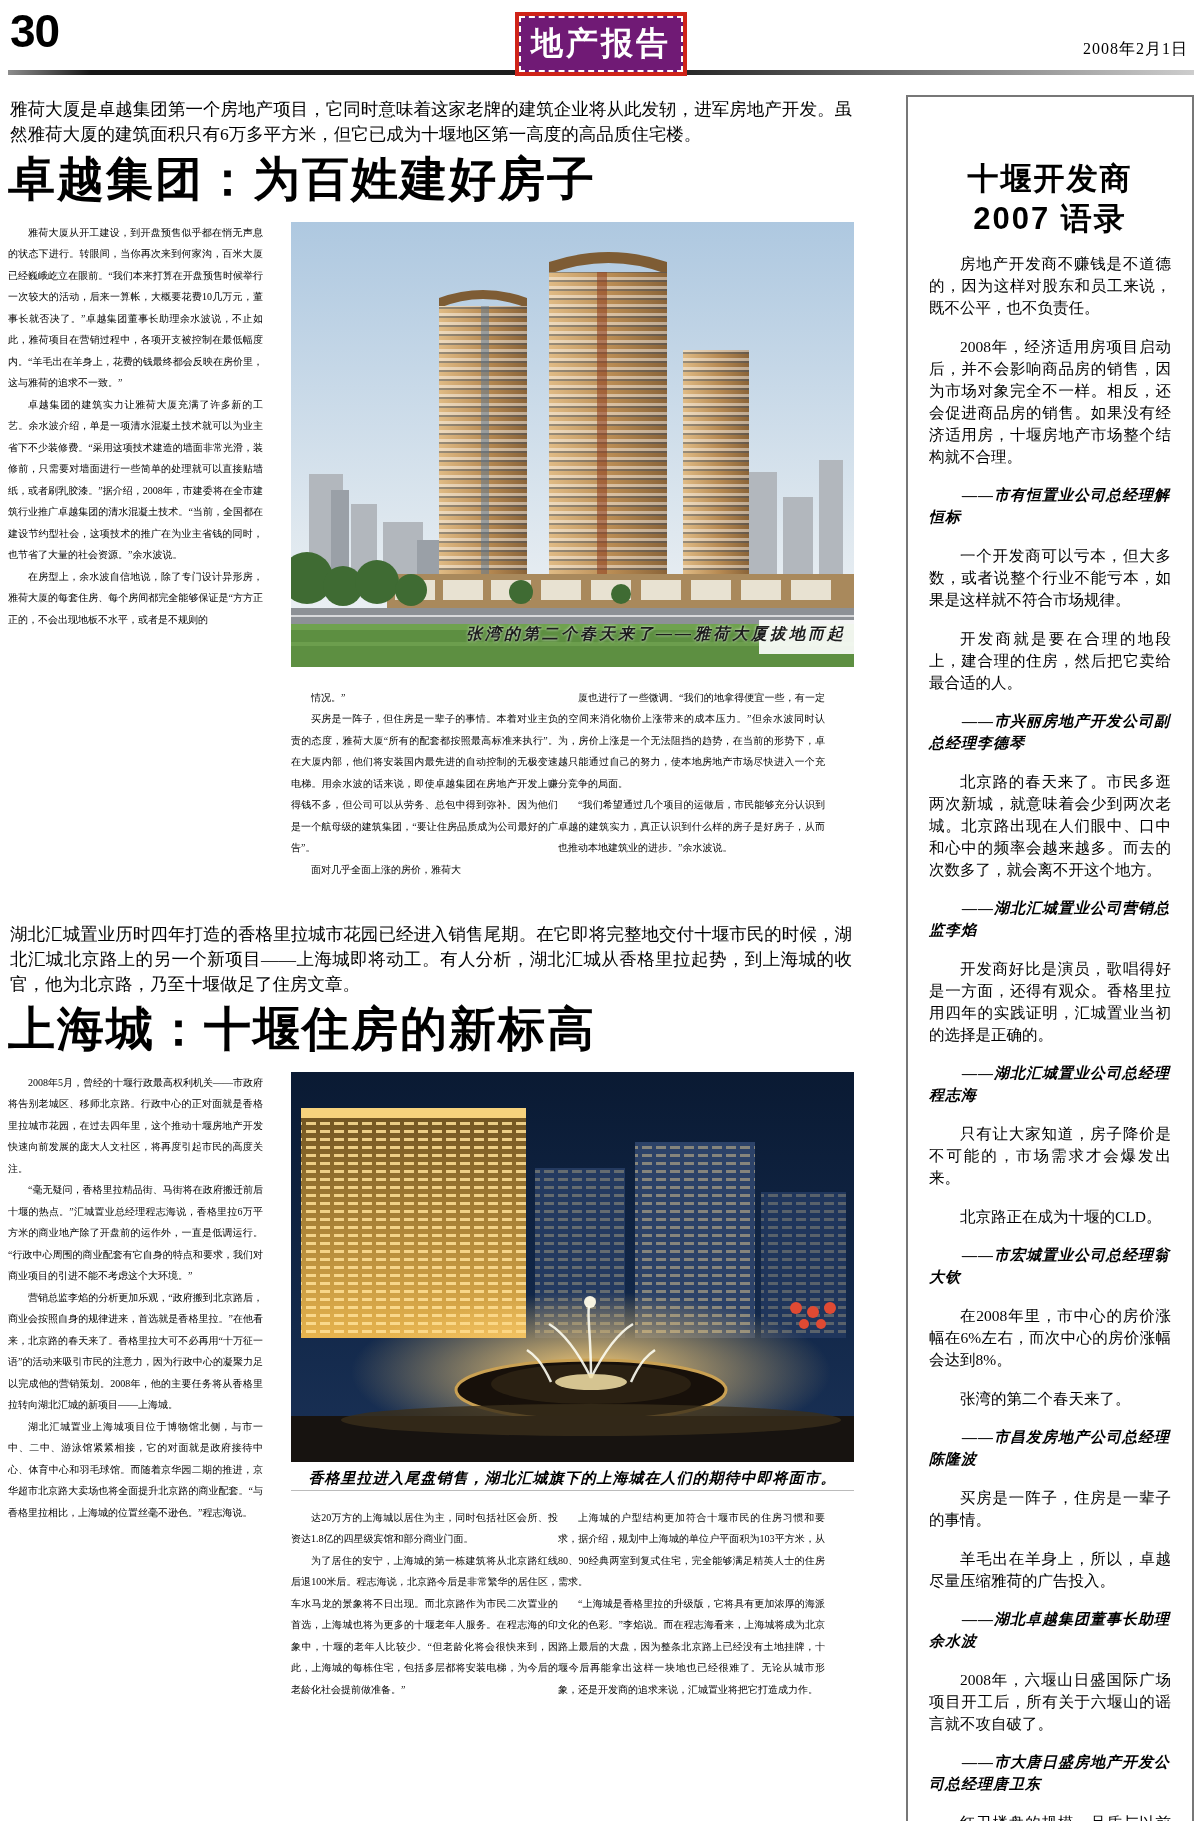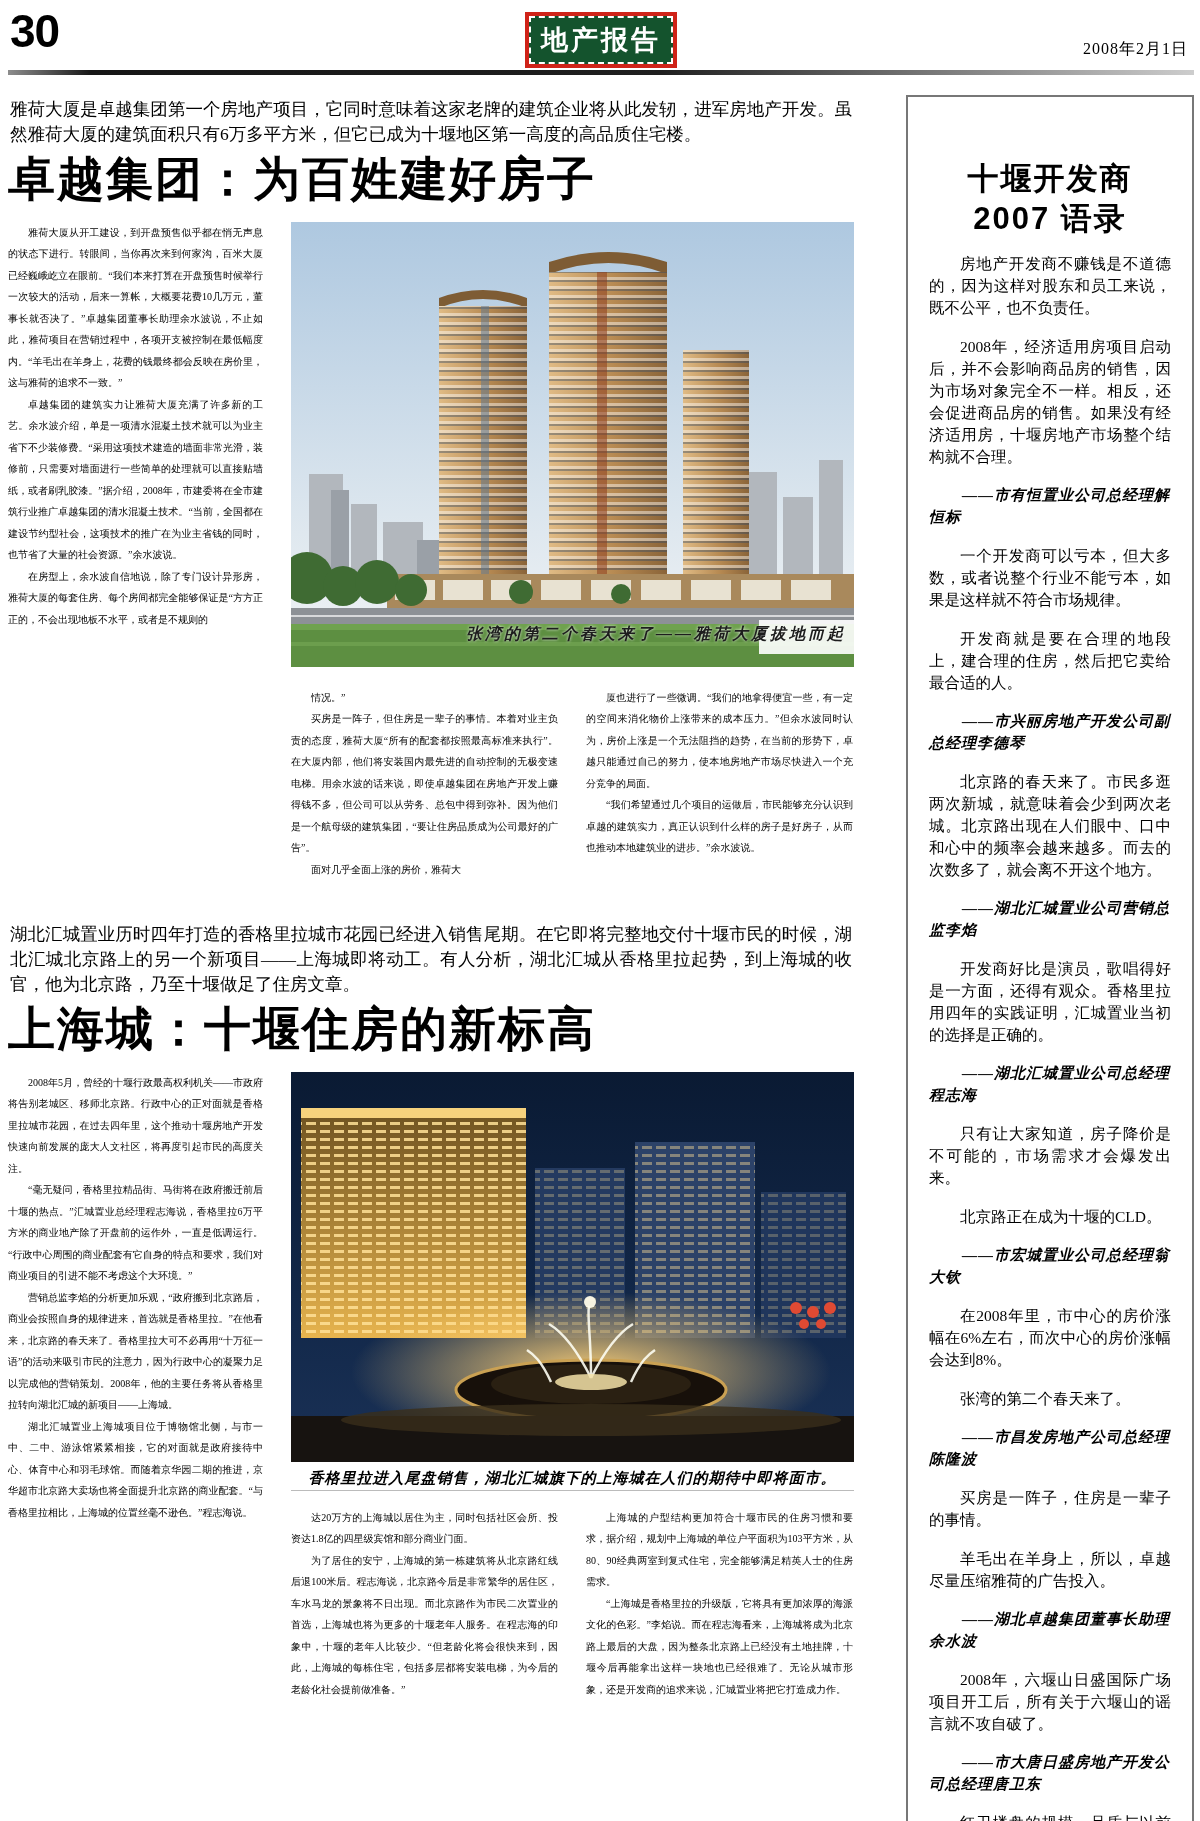--- a/index.html
+++ b/index.html
@@ -11,21 +11,21 @@
     padding:8px 6px 20px 8px; overflow:hidden;
   }
   
   .hdr { position:relative; height:56px; }
   .pgnum {
     position:absolute; left:2px; top:2px; font-family:"Liberation Sans","DejaVu Sans",sans-serif;
     font-size:46px; font-weight:900; line-height:.95; letter-spacing:-1px;
   }
   .masthead {
     position:absolute; left:50%; top:8px; transform:translateX(-50%);
-    background:#14532d; color:#fff; font-weight:bold; font-size:27px; letter-spacing:3px;
+    background:#701a75; color:#fff; font-weight:bold; font-size:32px; letter-spacing:3px;
     padding:4px 10px; border:2px dashed #fff; box-shadow:0 0 0 4px #cf2318;
     font-family:"Liberation Sans","DejaVu Sans",sans-serif; white-space:nowrap;
   }
   .pgdate { position:absolute; right:6px; bottom:4px; font-size:16px; letter-spacing:1px;margin-top:16px; }
   .rule { height:5px; margin-top:6px;
     background:linear-gradient(90deg,#8d8d8d 0%,#161616 7%,#1f1f1f 55%,#cdcdcd 100%);
   }
   
   .content { display:flex; align-items:flex-start; margin-top:18px; }
   .leftcol { width:846px; flex:none; }
@@ -39,21 +39,21 @@
     font-family:"Liberation Sans","DejaVu Sans",sans-serif; font-weight:900;
     font-size:47px; letter-spacing:2px; line-height:1.12; margin:2px 0 16px 0; white-space:nowrap;
   }
   
   .art-body { display:flex; }
   .txtcol { width:255px; flex:none; }
   .rightwrap { width:563px; flex:none; margin-left:28px; }
   .bp { font-size:10px; line-height:21.5px; text-align:justify; text-indent:2em; }
   .cols2 { display:flex; margin-top:20px; }
   .cols2 .txtcol { width:267px; }
-  .cols2 .txtcol:first-child { margin-right:28px; }
+  .cols2 .txtcol:first-child { }
   
   .photo1wrap { position:relative; width:563px; height:445px; }
   .photo1wrap svg, .photo2wrap svg { display:block; width:100%; height:100%; }
   .photo-cap1 {
     position:absolute; right:8px; bottom:22px; font-size:16px; color:#1d1d1d;
     font-style:italic; font-weight:bold; letter-spacing:3px;
     text-shadow:0 0 3px rgba(255,255,255,.9);
     white-space:nowrap;
   }
   .photo2wrap { position:relative; width:563px; height:390px; }

